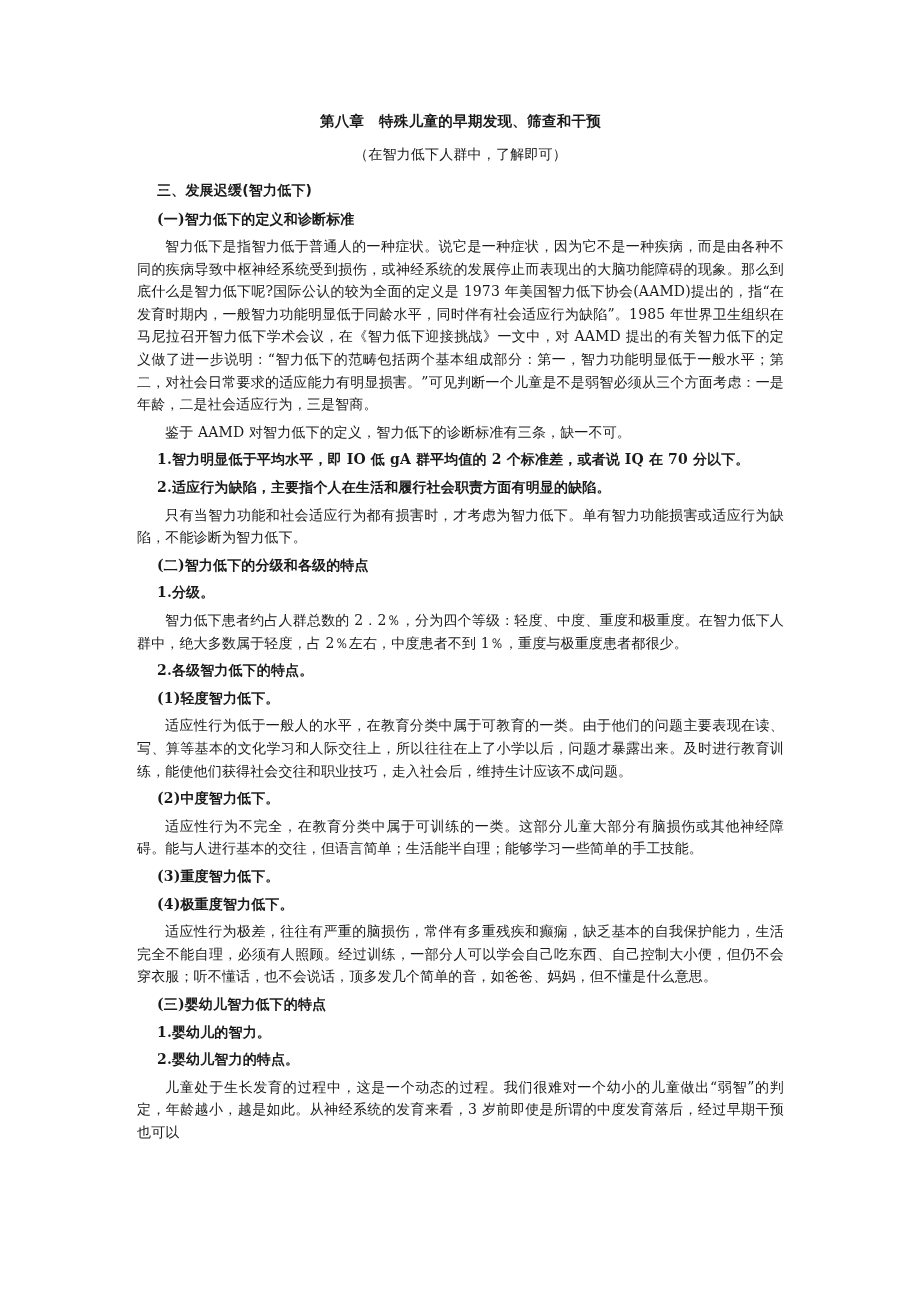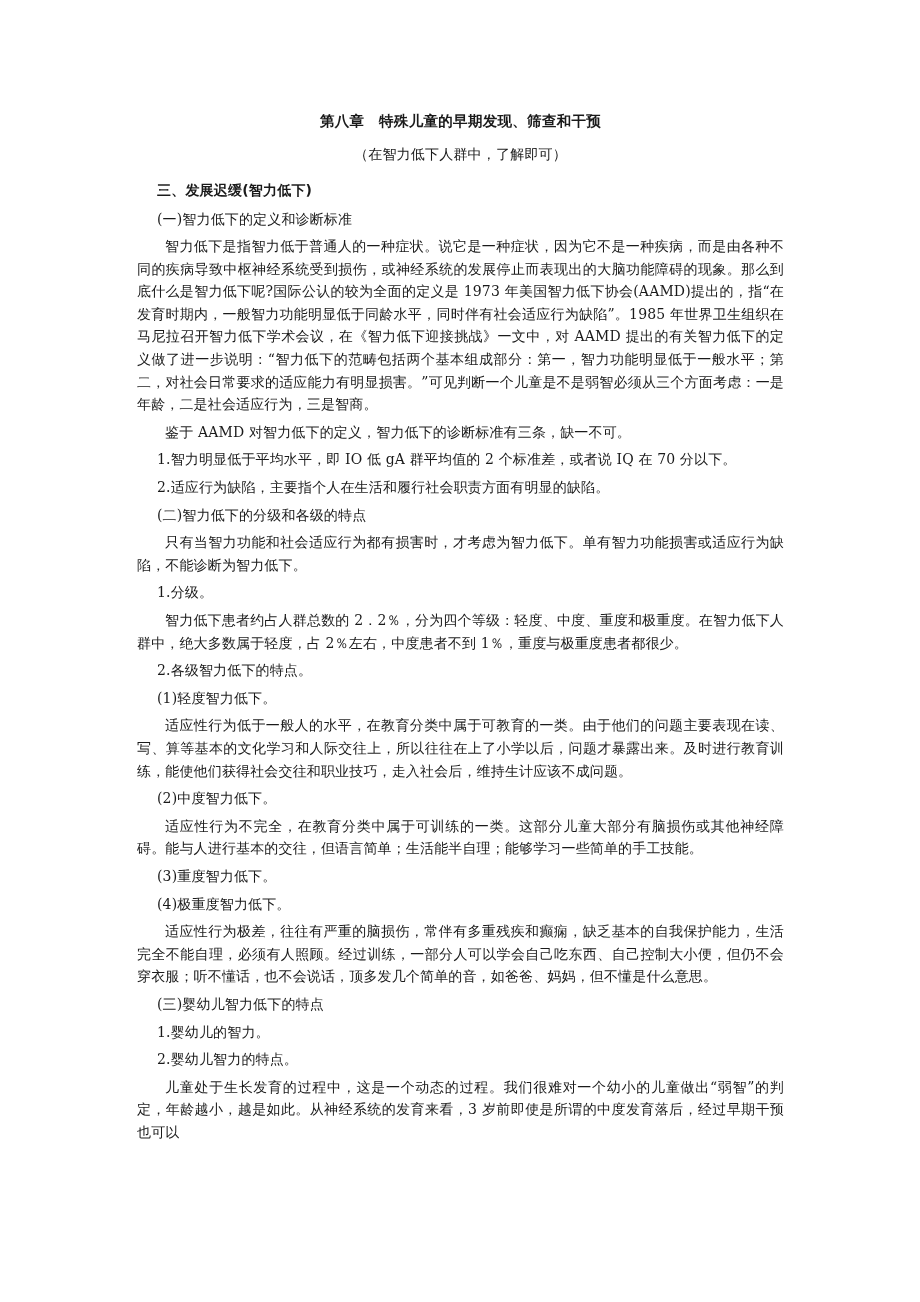--- a/index.html
+++ b/index.html
@@ -52,43 +52,43 @@
   }
   p.para {
     margin: 0 0 5px 0;
     font-size: 14px;
     line-height: 22.6px;
     text-align: justify;
     text-justify: inter-ideograph;
     letter-spacing: 0.15px;
     word-break: break-all;
   }
-  p.indent-1 { text-indent: 0; padding-left: 20px; }
+  p.indent-1 { text-indent: 0; padding-left: 20px; font-weight: bold; }
   p.indent-2 { text-indent: 28px; }
 </style>
 </head>
 <body>
 
 <div class="page">
   <div class="content">
 
     <h1 class="doc-title">第八章　特殊儿童的早期发现、筛查和干预</h1>
 
     <div class="doc-subtitle">（在智力低下人群中，了解即可）</div>
 
     <h2 class="section-heading">三、发展迟缓(智力低下)</h2>
 
     <div id="body-blocks">
         <p class="para indent-1">(一)智力低下的定义和诊断标准</p>
         <p class="para indent-2">智力低下是指智力低于普通人的一种症状。说它是一种症状，因为它不是一种疾病，而是由各种不同的疾病导致中枢神经系统受到损伤，或神经系统的发展停止而表现出的大脑功能障碍的现象。那么到底什么是智力低下呢?国际公认的较为全面的定义是 1973 年美国智力低下协会(AAMD)提出的，指“在发育时期内，一般智力功能明显低于同龄水平，同时伴有社会适应行为缺陷”。1985 年世界卫生组织在马尼拉召开智力低下学术会议，在《智力低下迎接挑战》一文中，对 AAMD 提出的有关智力低下的定义做了进一步说明：“智力低下的范畴包括两个基本组成部分：第一，智力功能明显低于一般水平；第二，对社会日常要求的适应能力有明显损害。”可见判断一个儿童是不是弱智必须从三个方面考虑：一是年龄，二是社会适应行为，三是智商。</p>
         <p class="para indent-2">鉴于 AAMD 对智力低下的定义，智力低下的诊断标准有三条，缺一不可。</p>
         <p class="para indent-1">1.智力明显低于平均水平，即 IO 低 gA 群平均值的 2 个标准差，或者说 IQ 在 70 分以下。</p>
         <p class="para indent-1">2.适应行为缺陷，主要指个人在生活和履行社会职责方面有明显的缺陷。</p>
+        <p class="para indent-2">只有当智力功能和社会适应行为都有损害时，才考虑为智力低下。单有智力功能损害或适应行为缺陷，不能诊断为智力低下。</p>
         <p class="para indent-1">(二)智力低下的分级和各级的特点</p>
-        <p class="para indent-2">只有当智力功能和社会适应行为都有损害时，才考虑为智力低下。单有智力功能损害或适应行为缺陷，不能诊断为智力低下。</p>
         <p class="para indent-1">1.分级。</p>
         <p class="para indent-2">智力低下患者约占人群总数的 2．2％，分为四个等级：轻度、中度、重度和极重度。在智力低下人群中，绝大多数属于轻度，占 2％左右，中度患者不到 1％，重度与极重度患者都很少。</p>
         <p class="para indent-1">2.各级智力低下的特点。</p>
         <p class="para indent-1">(1)轻度智力低下。</p>
         <p class="para indent-2">适应性行为低于一般人的水平，在教育分类中属于可教育的一类。由于他们的问题主要表现在读、写、算等基本的文化学习和人际交往上，所以往往在上了小学以后，问题才暴露出来。及时进行教育训练，能使他们获得社会交往和职业技巧，走入社会后，维持生计应该不成问题。</p>
         <p class="para indent-1">(2)中度智力低下。</p>
         <p class="para indent-2">适应性行为不完全，在教育分类中属于可训练的一类。这部分儿童大部分有脑损伤或其他神经障碍。能与人进行基本的交往，但语言简单；生活能半自理；能够学习一些简单的手工技能。</p>
         <p class="para indent-1">(3)重度智力低下。</p>
         <p class="para indent-1">(4)极重度智力低下。</p>
         <p class="para indent-2">适应性行为极差，往往有严重的脑损伤，常伴有多重残疾和癫痫，缺乏基本的自我保护能力，生活完全不能自理，必须有人照顾。经过训练，一部分人可以学会自己吃东西、自己控制大小便，但仍不会穿衣服；听不懂话，也不会说话，顶多发几个简单的音，如爸爸、妈妈，但不懂是什么意思。</p>

